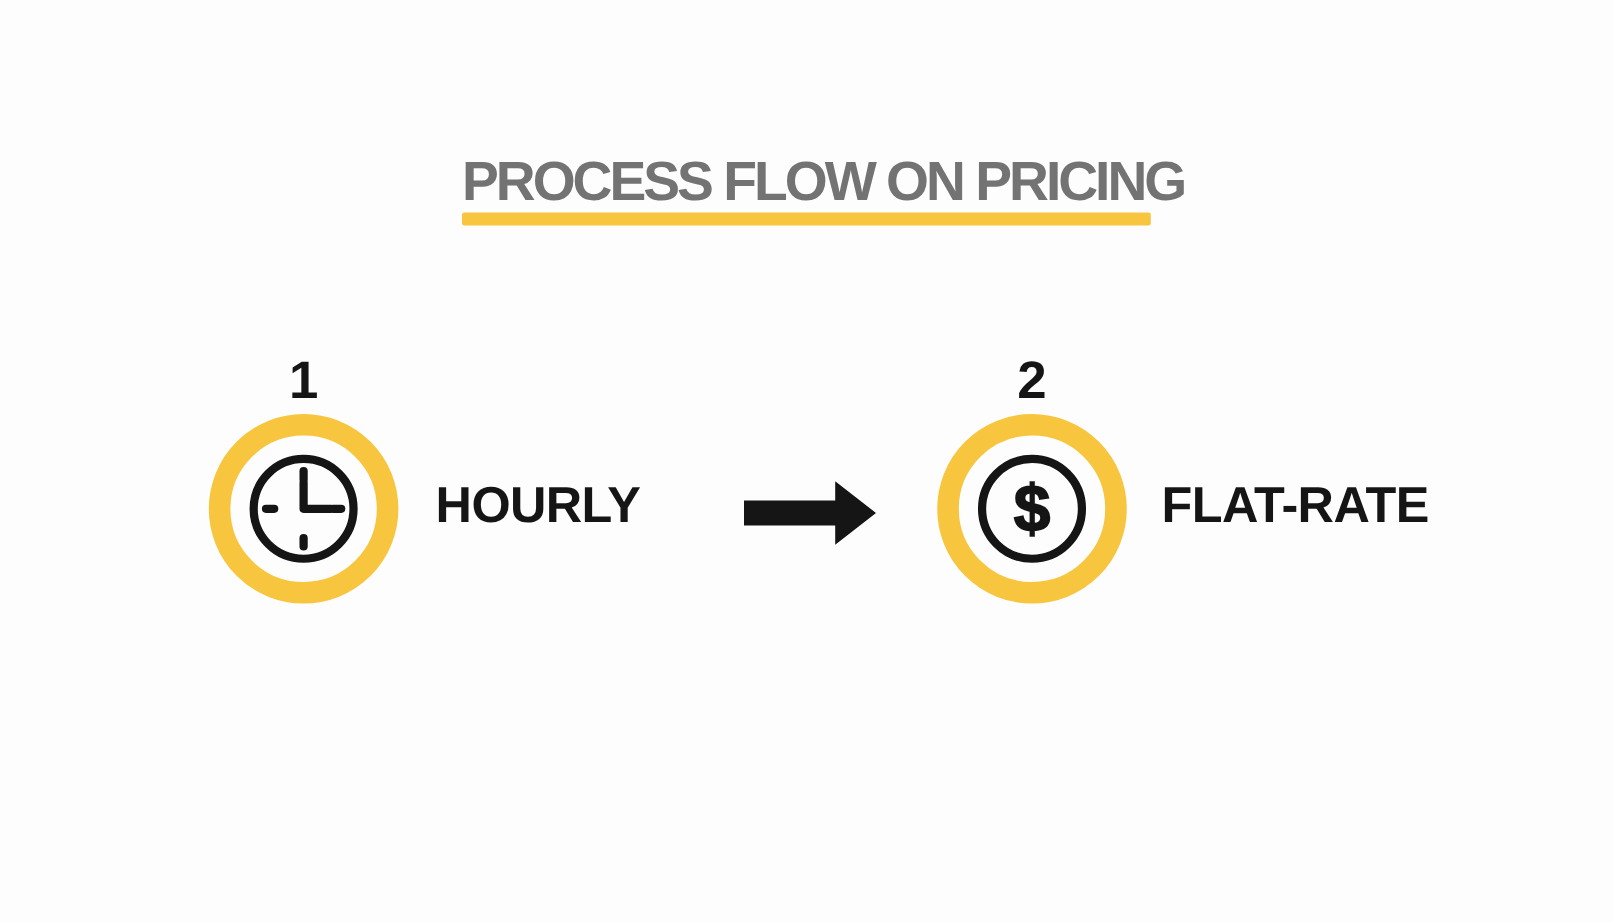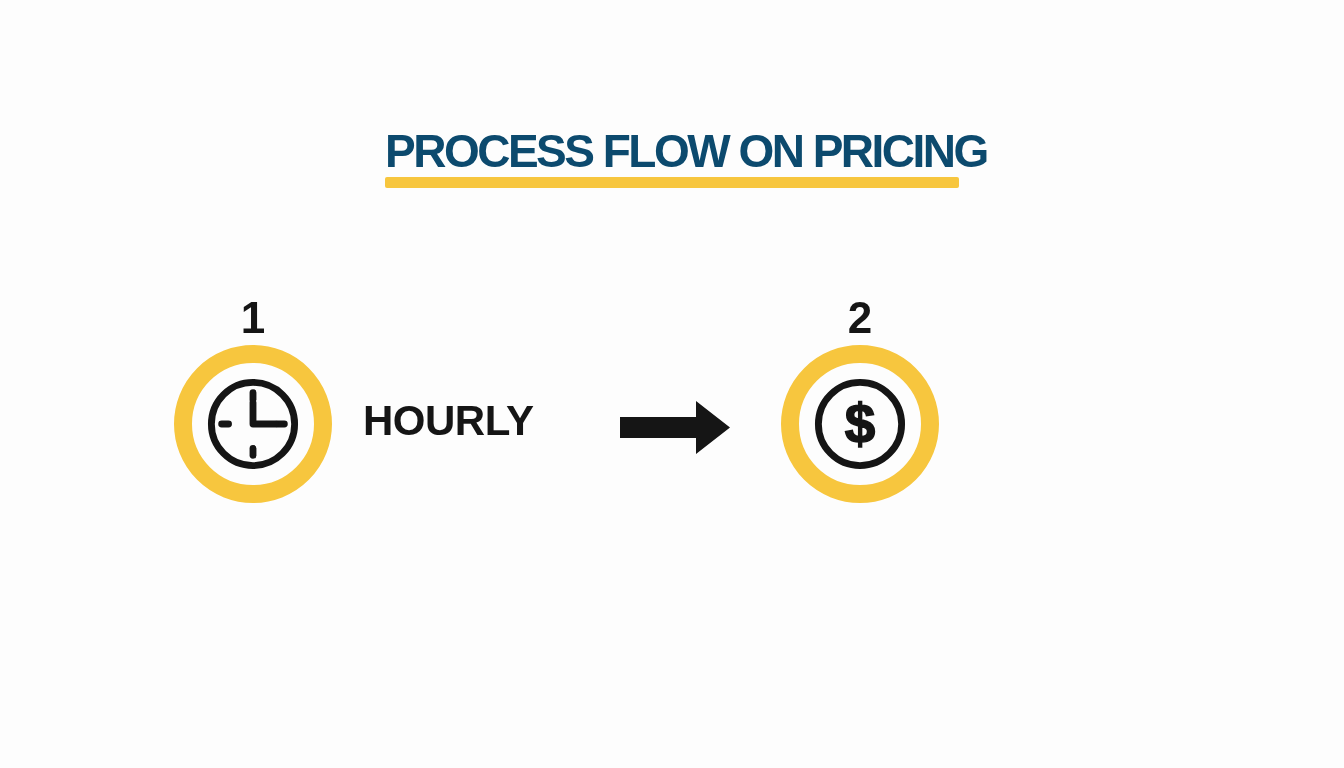--- a/index.html
+++ b/index.html
@@ -20,21 +20,21 @@
     position: absolute;
     left: 385px;
     top: 128px;
     width: 574px;
     margin: 0;
     text-align: center;
     font-size: 46px;
     line-height: 46px;
     font-weight: bold;
     letter-spacing: -2.5px;
-    color: #0c4a6e;
+    color: #737373;
     white-space: nowrap;
   }
   .title-underline {
     position: absolute;
     left: 385px;
     top: 177px;
     width: 574px;
     height: 11px;
     background: #F7C63E;
     border-radius: 2px;
@@ -117,14 +117,15 @@
 
   <div class="step-number n2">2</div>
 
   <div class="ring r2">
     <svg class="icon-svg" width="94" height="94" viewBox="0 0 96 96">
       <circle cx="48" cy="48" r="42.5" fill="none" stroke="#151515" stroke-width="7"></circle>
       <text x="48" y="67" text-anchor="middle" font-family="Liberation Sans, sans-serif" font-size="56" font-weight="bold" fill="#151515" stroke="#151515" stroke-width="1.5">$</text>
     </svg>
   </div>
 
+  <div class="step-label l2">FLAT-RATE</div>
 
 </div>
 
 </body></html>

